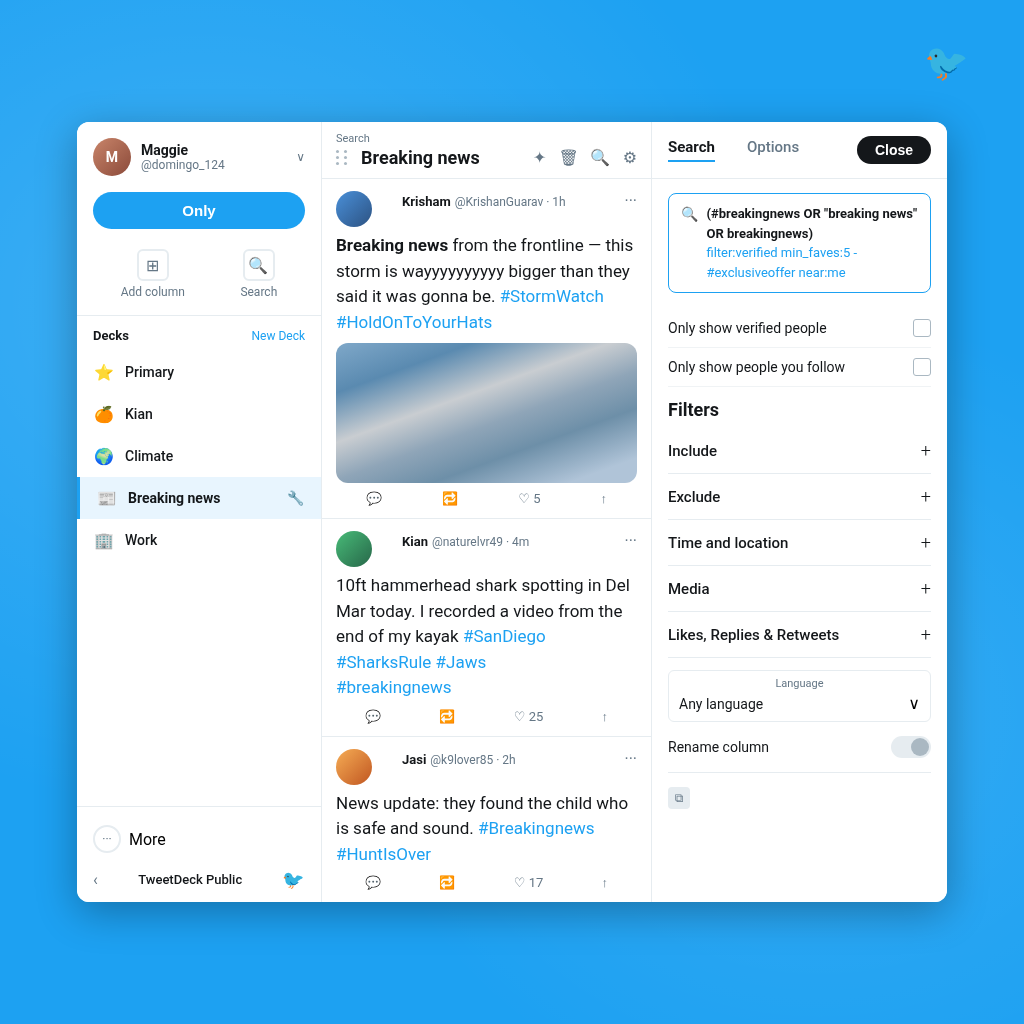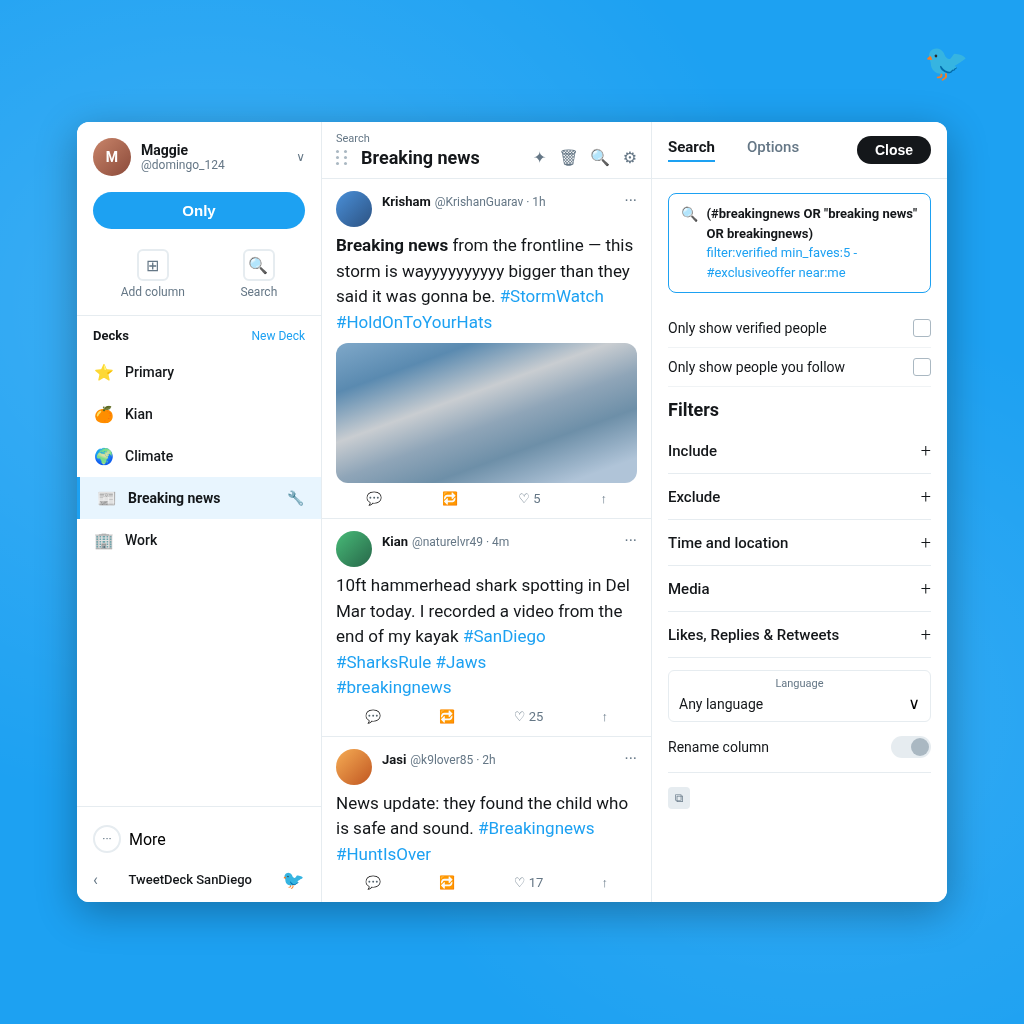--- a/index.html
+++ b/index.html
@@ -295,20 +295,21 @@
     .tweet-avatar.jasi { background: linear-gradient(135deg, #f6ad55, #c05621); }
     .tweet-avatar.rigby { background: linear-gradient(135deg, #fc8181, #c53030); }
     .tweet-user-info {
       flex: 1;
     }
     .tweet-name-row {
       display: flex;
       align-items: flex-end;
       justify-content: space-between;
       gap: 6px;
+      margin-left: 20px;
     }
     .tweet-name {
       font-size: 13px;
       font-weight: 700;
       color: #14171a;
     }
     .tweet-handle {
       font-size: 12px;
       color: #657786;
     }
@@ -612,21 +613,21 @@
       </div>
     </div>
 
     <div class="sidebar-footer">
       <div class="more-item">
         <div class="more-icon">···</div>
         <span>More</span>
       </div>
       <div class="tweetdeck-preview">
         <span class="back-arrow">‹</span>
-        <span class="td-text">TweetDeck SanDiego</span>
+        <span class="td-text">TweetDeck Public</span>
         <span class="td-logo">🐦</span>
       </div>
     </div>
   </div>
 
   <div class="main-column">
     <div class="column-header">
       <div class="column-header-label">Search</div>
       <div class="column-header-row">
         <div style="display:flex;align-items:center;gap:8px;">

